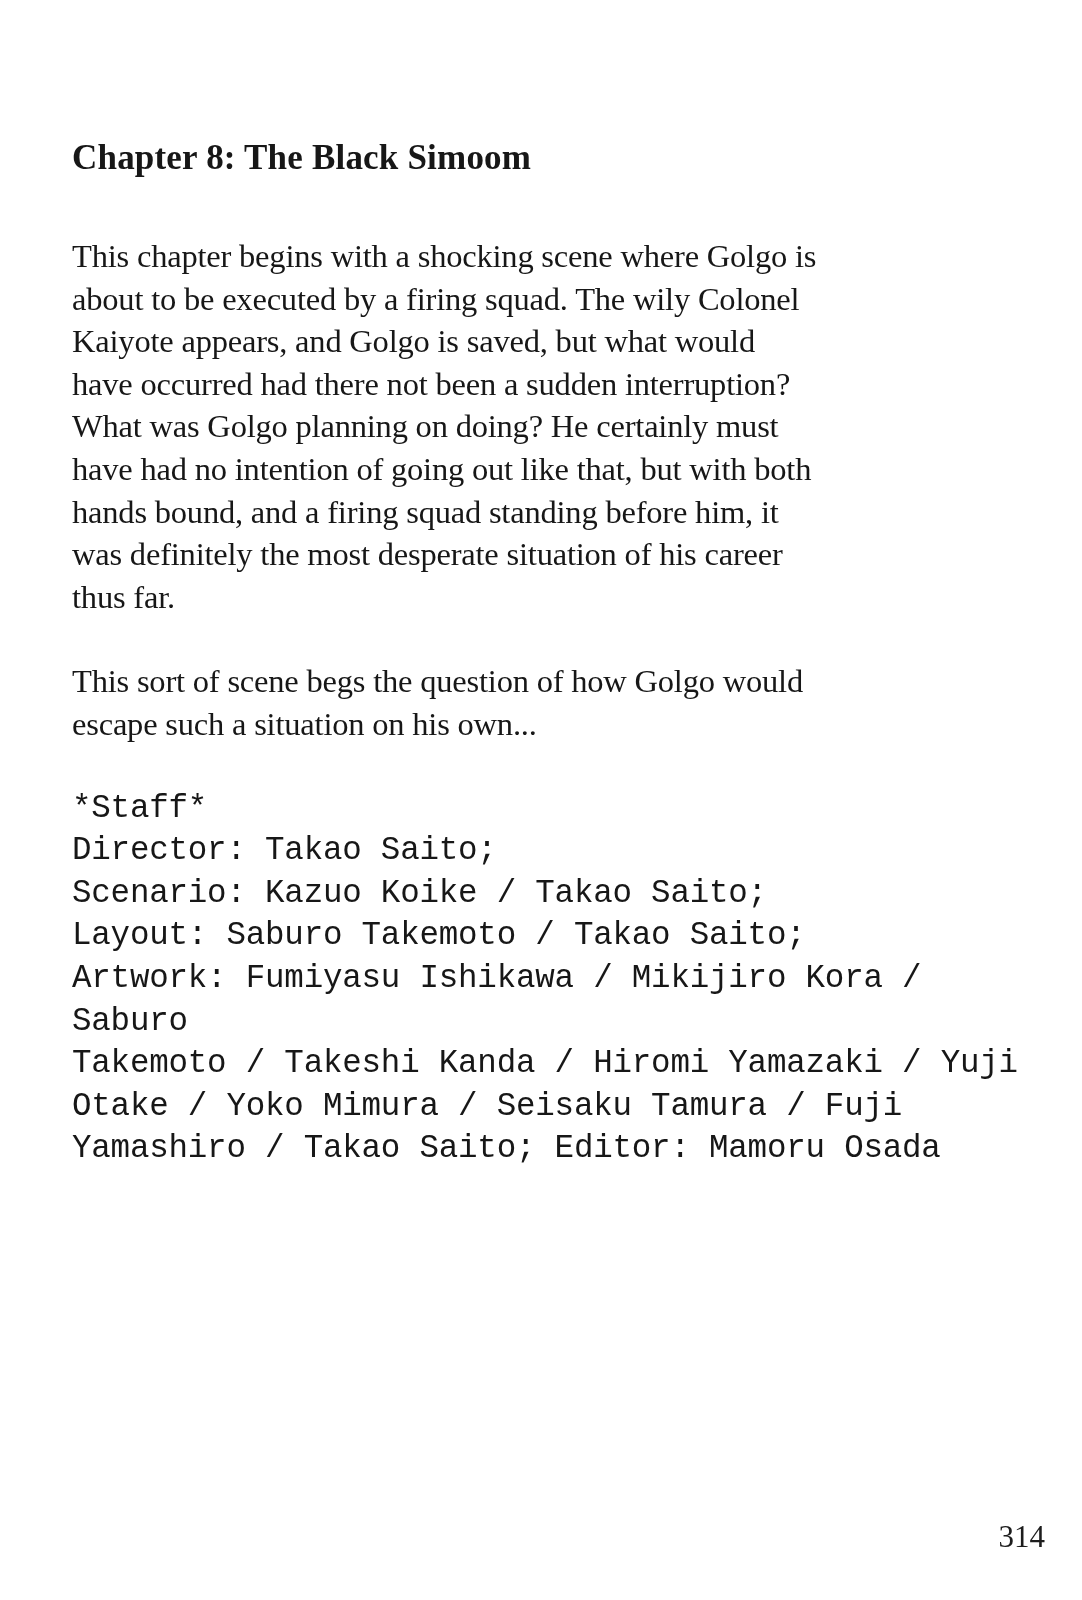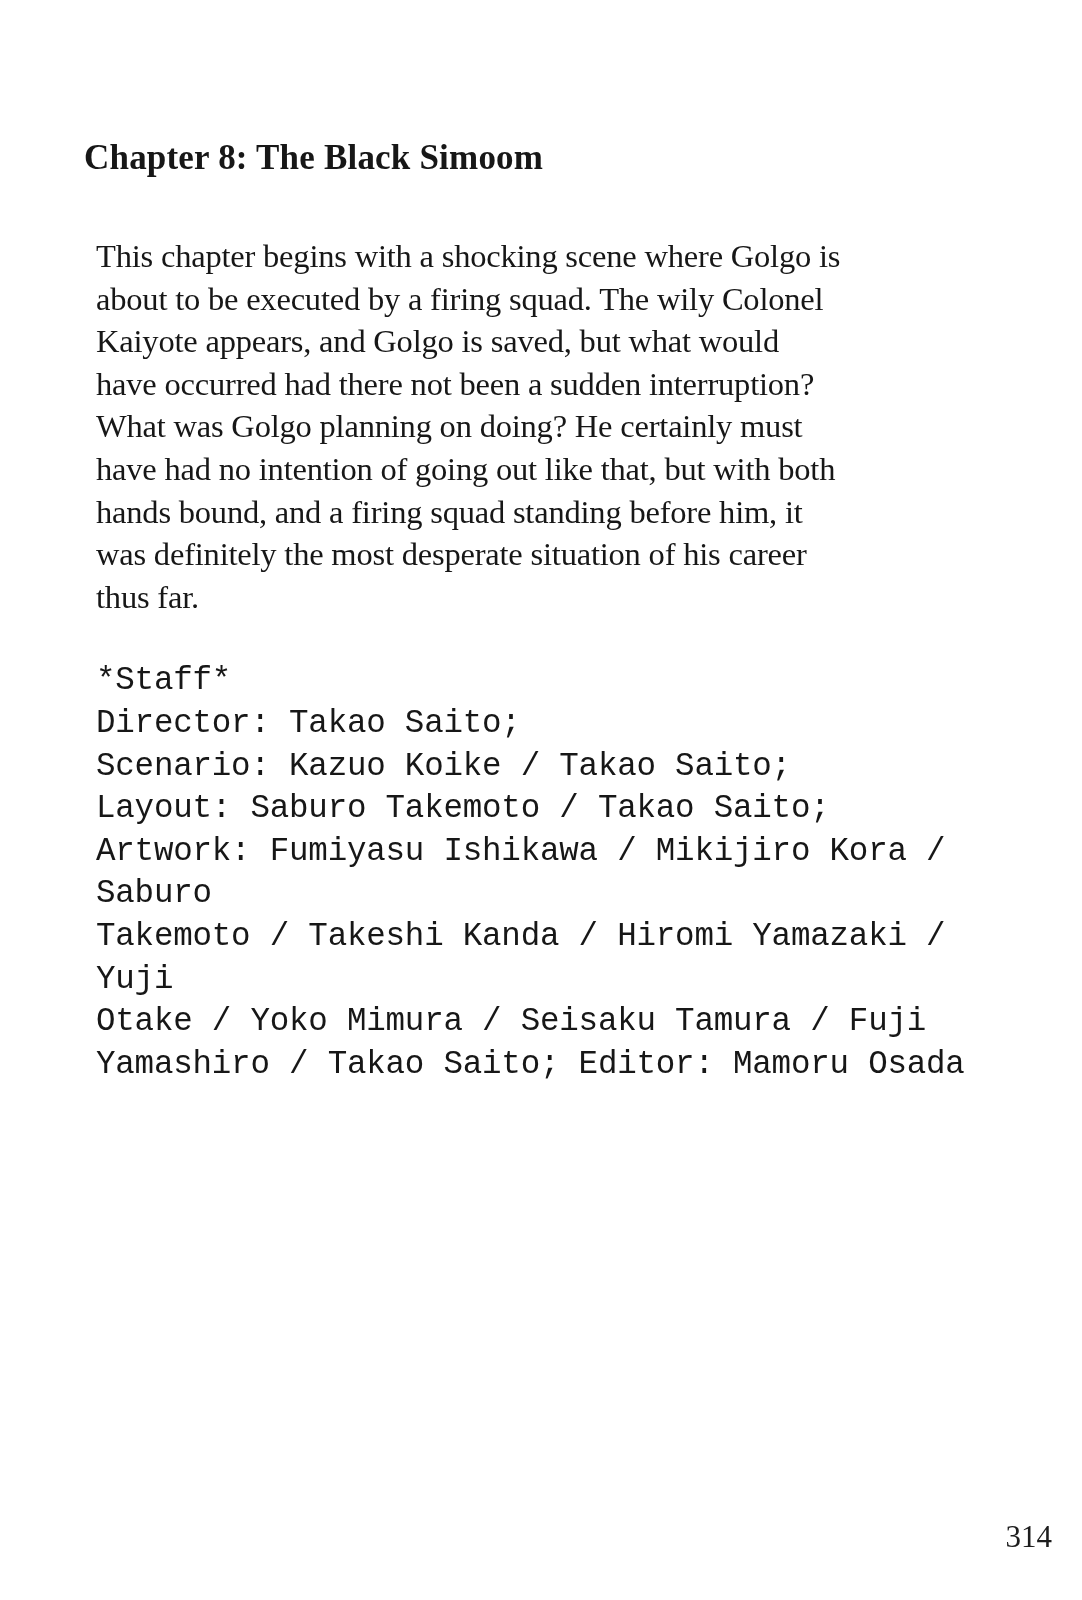--- a/index.html
+++ b/index.html
@@ -11,45 +11,45 @@
     position: relative;
     width: 1082px;
     height: 1600px;
     background: #ffffff;
     overflow: hidden;
     font-family: "Liberation Serif", serif;
     color: #171717;
   }
   .content {
     position: absolute;
-    left: 84px;
+    left: 72px;
     top: 136px;
     width: 950px;
   }
   .chapter-title {
     font-size: 35px;
     font-weight: bold;
     line-height: 44px;
     margin: 0 0 55px 0;
     letter-spacing: 0.2px;
   }
   .para {
     font-size: 32.5px;
     line-height: 42.6px;
     white-space: pre-line;
     letter-spacing: -0.2px;
-    margin: 0 0 42px 12px;
+    margin: 0 0 42px 0;
   }
   .para:last-child {
     margin-bottom: 0;
     font-family: Liberation Mono, monospace;
   }
   .page-number {
     position: absolute;
-    right: 30px;
+    right: 37px;
     bottom: 48px;
     font-size: 31px;
     line-height: 31px;
     color: #1d1d1d;
   }
 </style>
 </head>
 <body>
 
 <div class="page">
@@ -59,20 +59,22 @@
     <div class="para">This chapter begins with a shocking scene where Golgo is
 about to be executed by a firing squad. The wily Colonel
 Kaiyote appears, and Golgo is saved, but what would
 have occurred had there not been a sudden interruption?
 What was Golgo planning on doing? He certainly must
 have had no intention of going out like that, but with both
 hands bound, and a firing squad standing before him, it
 was definitely the most desperate situation of his career
 thus far.</div>
 
+    <div class="para">This sort of scene begs the question of how Golgo would
+escape such a situation on his own...</div>
 
     <div class="para">*Staff*
 Director: Takao Saito;
 Scenario: Kazuo Koike / Takao Saito;
 Layout: Saburo Takemoto / Takao Saito;
 Artwork: Fumiyasu Ishikawa / Mikijiro Kora / Saburo
 Takemoto / Takeshi Kanda / Hiromi Yamazaki / Yuji
 Otake / Yoko Mimura / Seisaku Tamura / Fuji
 Yamashiro / Takao Saito; Editor: Mamoru Osada</div>
   </div>

